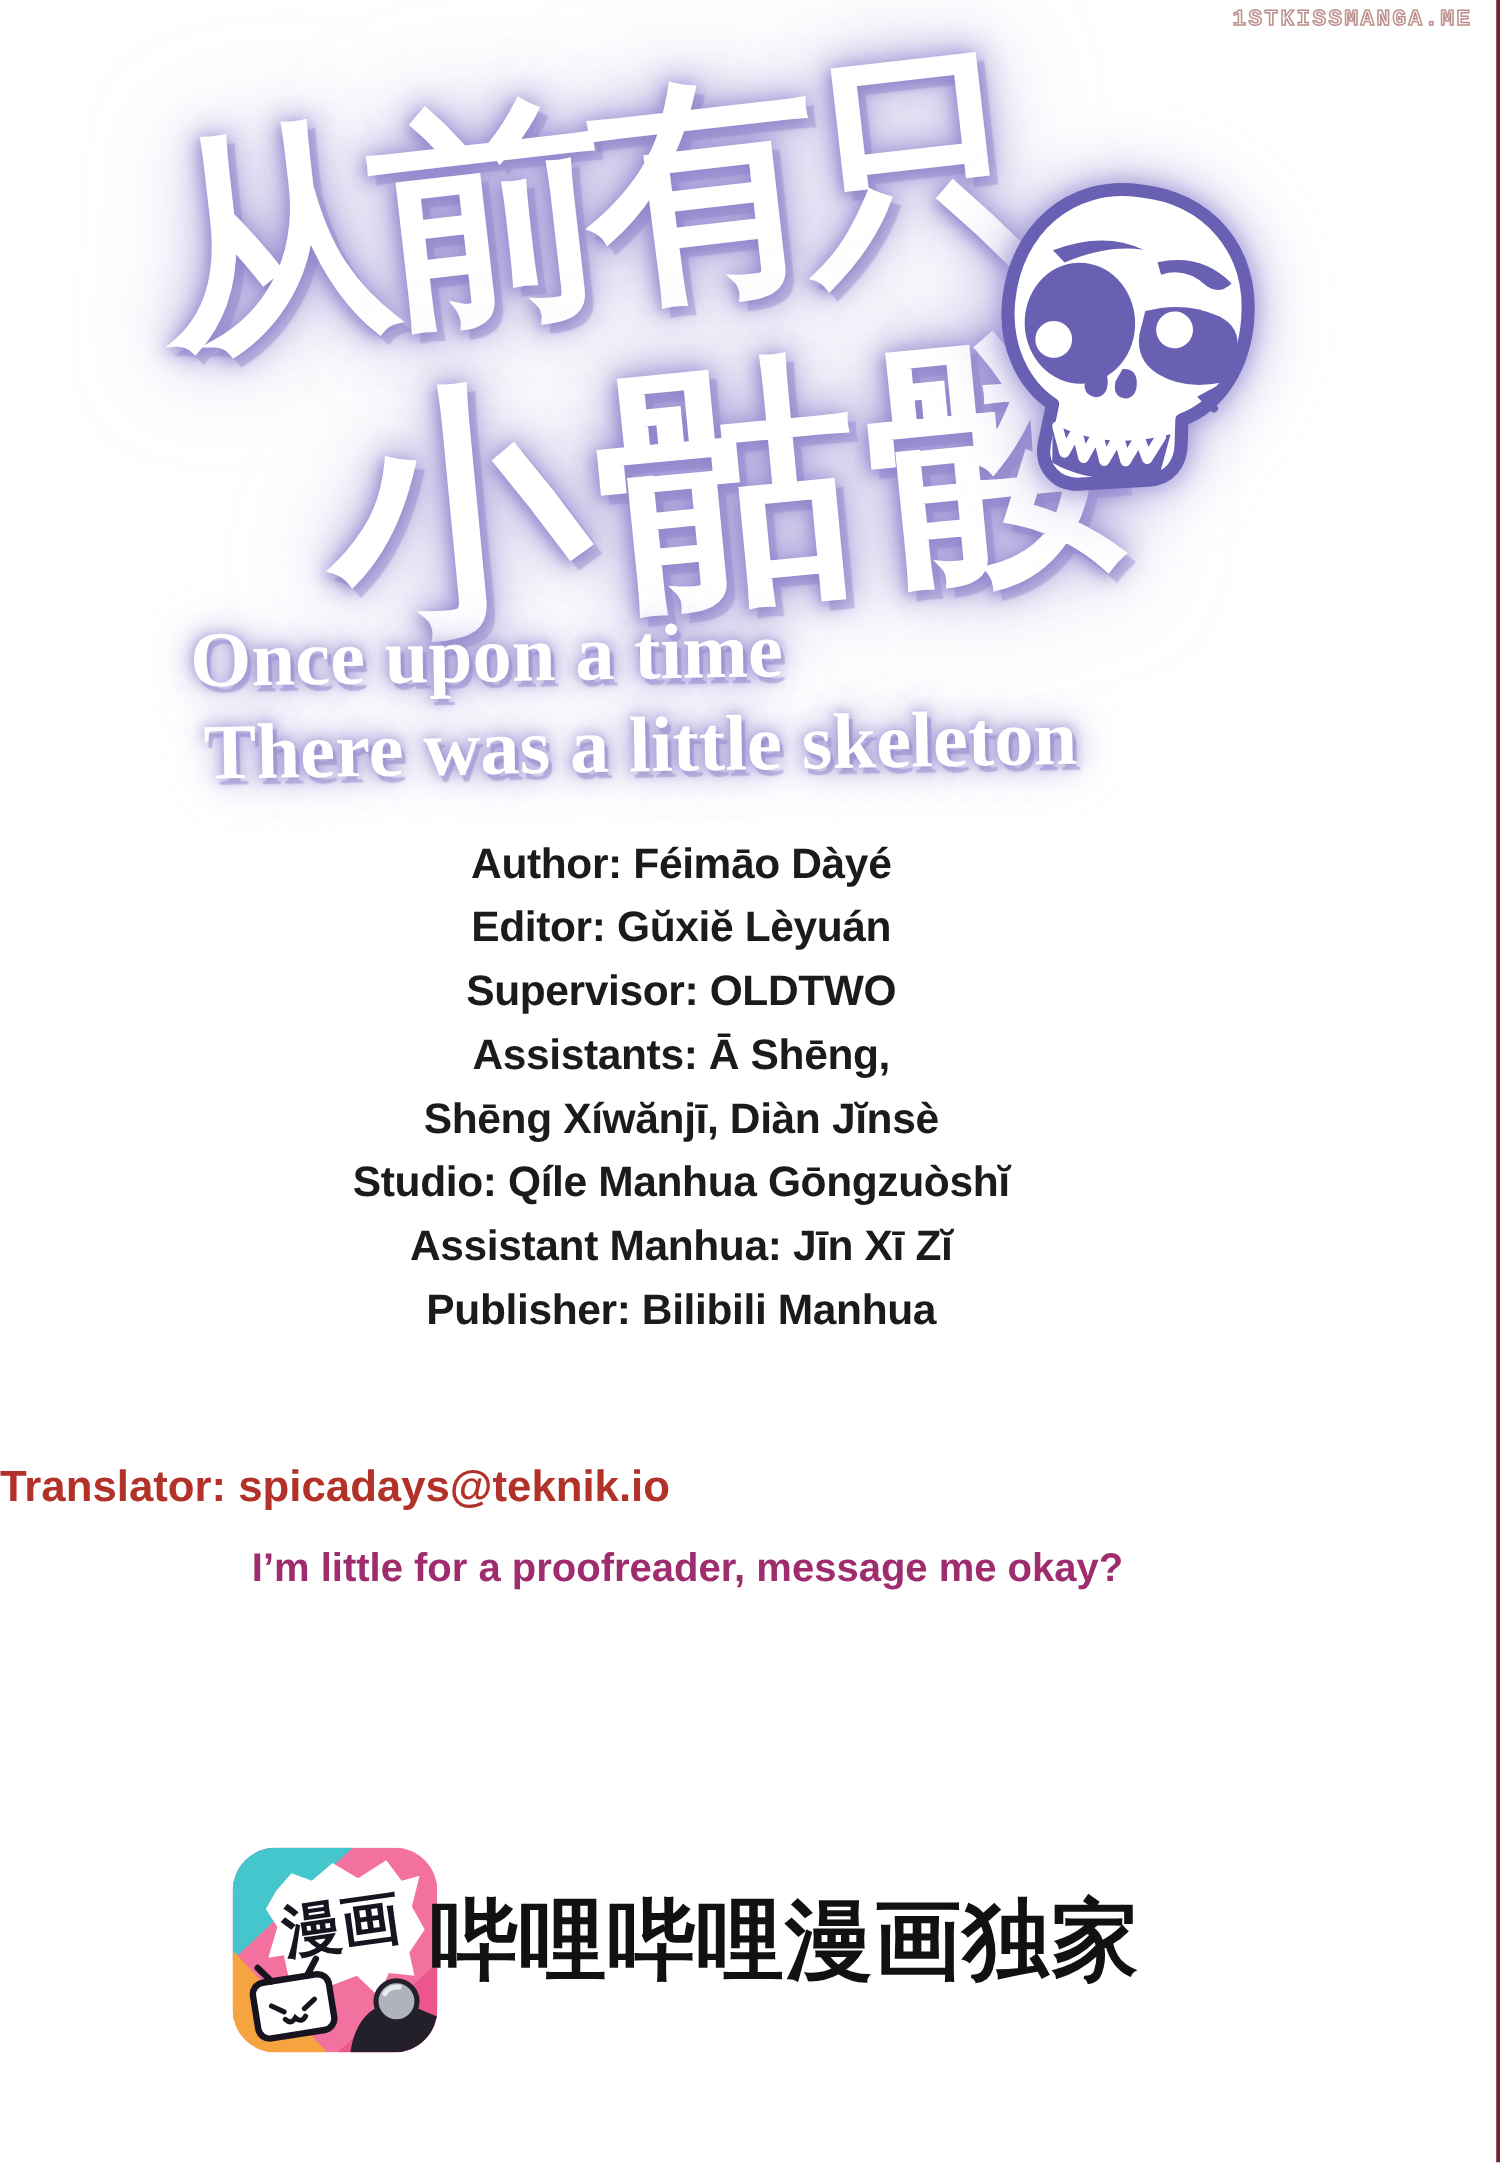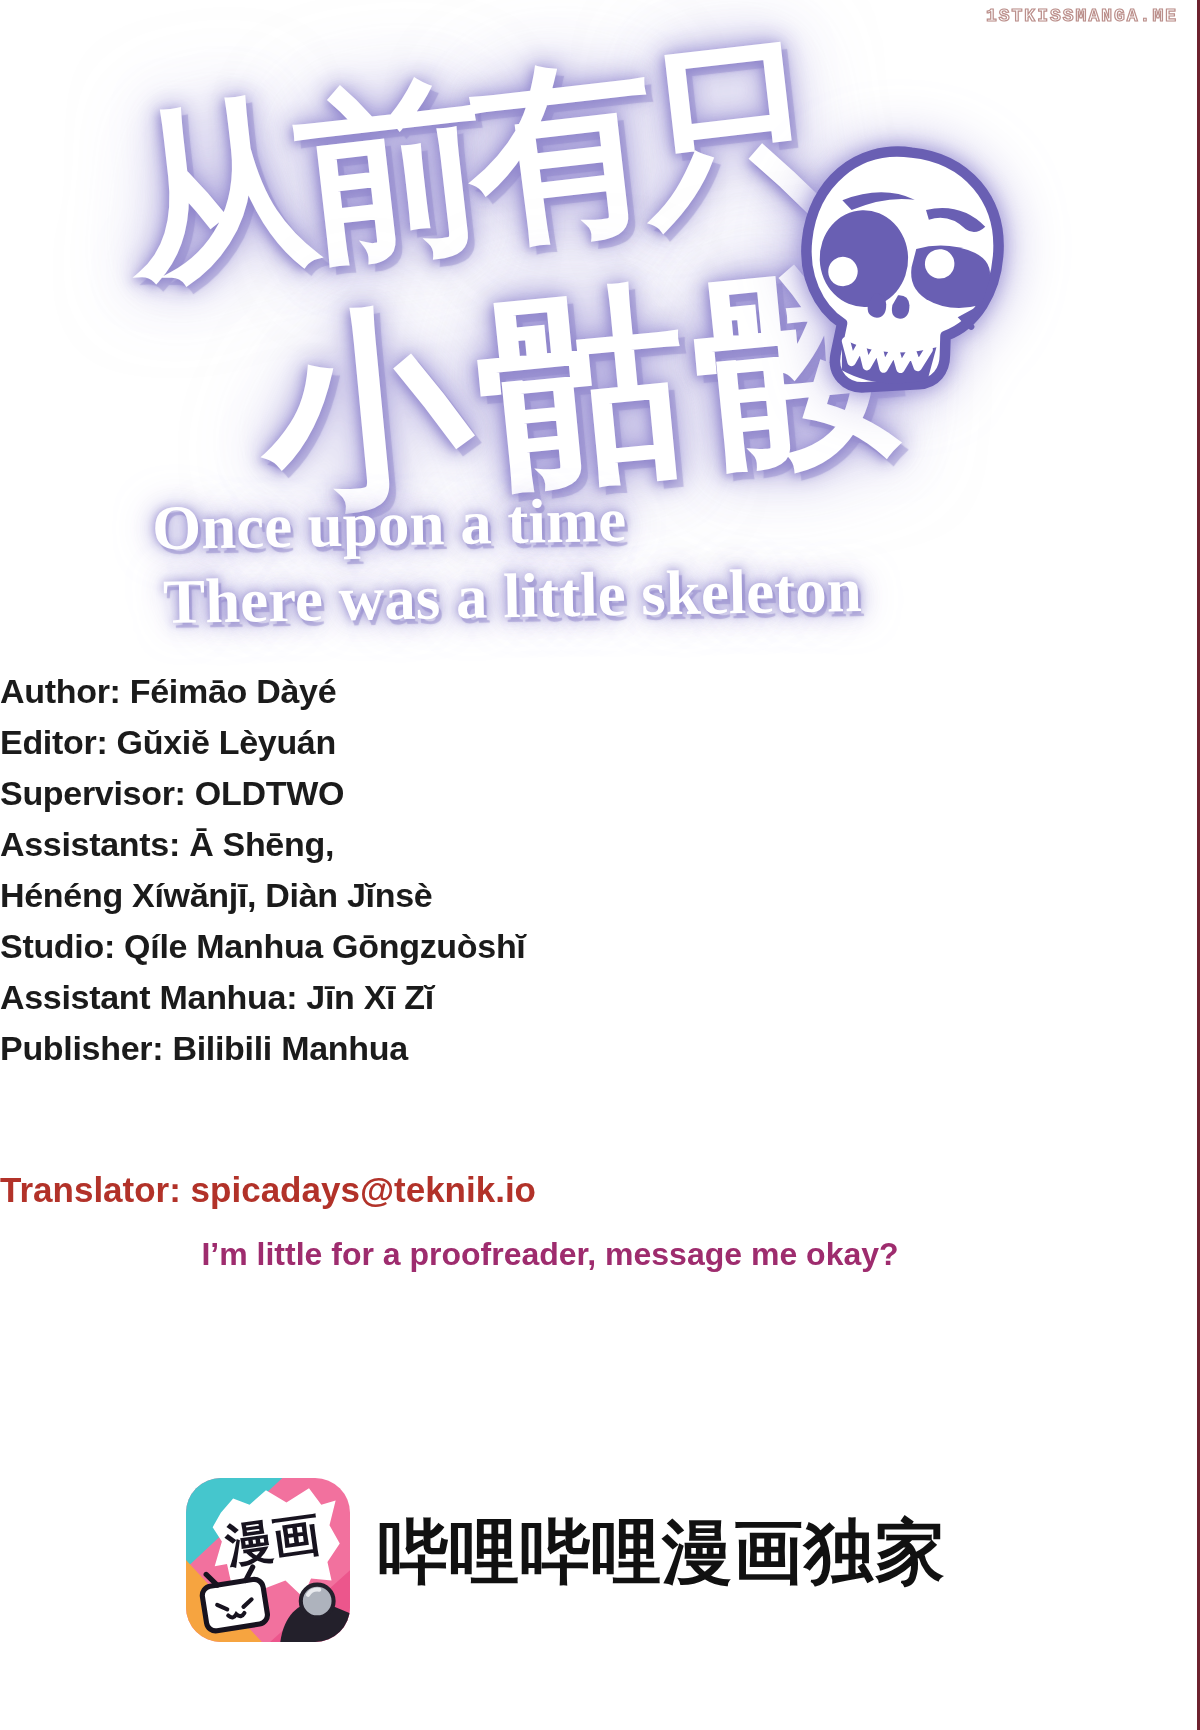--- a/index.html
+++ b/index.html
@@ -55,41 +55,41 @@
       0 0 20px rgba(158,149,214,0.85),
       0 0 38px rgba(168,160,220,0.65);
   }
   .skull{
     position:absolute;left:772px;top:138px;width:242px;height:296px;
     filter:drop-shadow(0 0 10px rgba(152,143,211,0.95)) drop-shadow(0 0 26px rgba(160,151,215,0.65));
   }
   
   .credits{
     position:absolute;left:0;top:666px;width:1090px;
-    text-align:left;
+    text-align:center;
     font-size:34px;font-weight:bold;line-height:51px;
     color:#1b1b1b;letter-spacing:-0.3px;
   }
   .translator{
     position:absolute;left:0;top:1170px;width:1200px;
     font-size:35px;font-weight:bold;
     color:#b23229;
   }
   .proofnote{
     position:absolute;left:0;top:1236px;width:1100px;
     text-align:center;font-size:32px;font-weight:bold;
     color:#9e2c6e;
   }
   
   .app-icon{position:absolute;left:186px;top:1478px;width:164px;height:164px;}
   .footer-text{
     position:absolute;left:344px;top:1506px;
     font-family:"Liberation Serif","DejaVu Serif",serif;
     font-size:70px;font-weight:bold;color:#111;
-    letter-spacing:1px;white-space:nowrap;margin-left:34px;
+    letter-spacing:1px;white-space:nowrap;
   }
   .edge-line{
     position:absolute;right:0;top:0;width:3px;height:1730px;
     background:#6e222e;
   }
 </style>
 </head>
 <body>
 
 <div class="watermark">1STKISSMANGA.ME</div>
@@ -115,21 +115,21 @@
 </svg>
 
 <div class="sub1 glow-small">Once upon a time</div>
 <div class="sub2 glow-small">There was a little skeleton</div>
 
 <div class="credits">
   <div>Author: Féimāo Dàyé</div>
   <div>Editor: Gŭxiĕ Lèyuán</div>
   <div>Supervisor: OLDTWO</div>
   <div>Assistants: Ā Shēng,</div>
-  <div>Hénéng Xíwănjī, Diàn Jĭnsè</div>
+  <div>Shēng Xíwănjī, Diàn Jĭnsè</div>
   <div>Studio: Qíle Manhua Gōngzuòshĭ</div>
   <div>Assistant Manhua: Jīn Xī Zĭ</div>
   <div>Publisher: Bilibili Manhua</div>
 </div>
 
 <div class="translator">Translator: spicadays@teknik.io</div>
 <div class="proofnote">I’m little for a proofreader, message me okay?</div>
 
 <svg class="app-icon" viewBox="0 0 160 160" aria-hidden="true">
   <defs>

